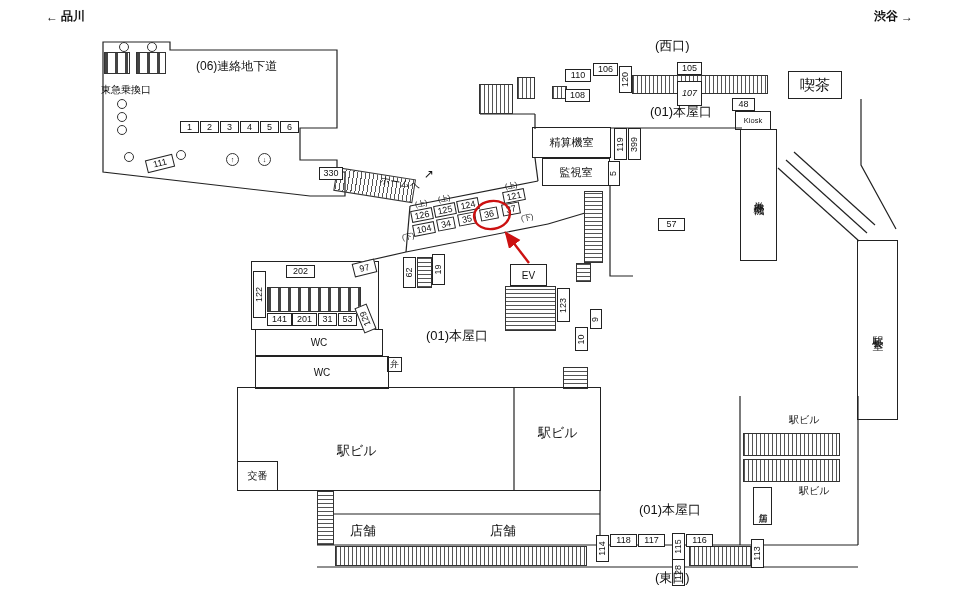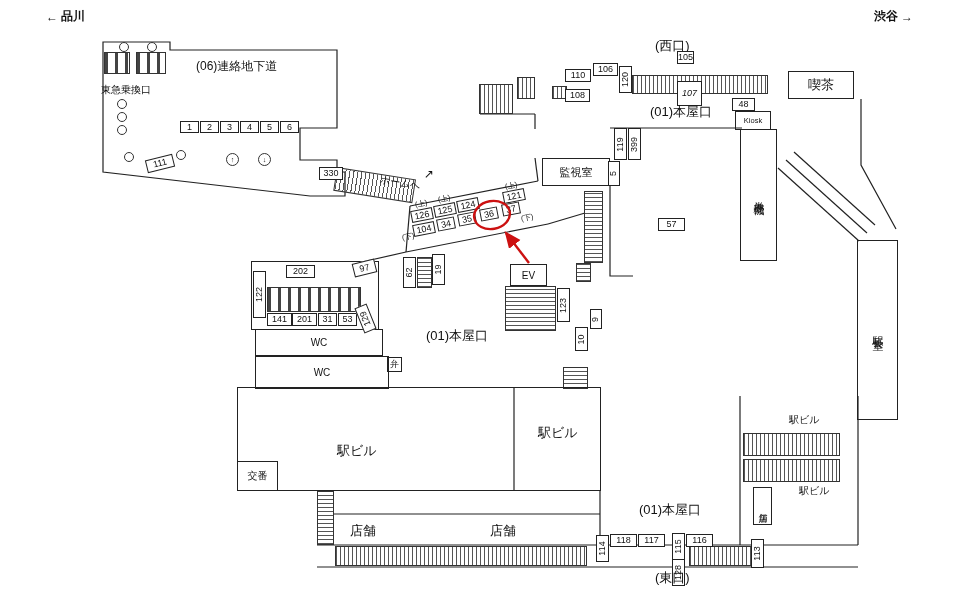--- a/index.html
+++ b/index.html
@@ -125,31 +125,34 @@
   <div class="hatchV" style="left:479px;top:84px;width:34px;height:30px;"></div>
   <div class="hatchV" style="left:517px;top:77px;width:18px;height:22px;"></div>
   <div class="hatchV" style="left:552px;top:86px;width:15px;height:13px;"></div>
   <div class="hatchV" style="left:632px;top:75px;width:136px;height:19px;"></div>
   <div class="nbox" style="left:565px;top:69px;width:26px;height:13px;">110</div>
   <div class="nbox" style="left:593px;top:63px;width:25px;height:13px;">106</div>
   <div class="vbox" style="left:619px;top:66px;width:13px;height:27px;">
       <span>120</span>
     </div>
   <div class="nbox" style="left:565px;top:89px;width:25px;height:13px;">108</div>
-  <div class="nbox" style="left:677px;top:51px;width:17px;height:13px;">105</div>
+  <div class="nbox" style="left:677px;top:62px;width:25px;height:13px;">105</div>
   <div class="nbox" style="left:677px;top:81px;width:25px;height:25px;font-style:italic;">107</div>
   <div class="lbl" style="left:650px;top:105px;">(01)本屋口</div>
   <div class="nbox" style="left:732px;top:98px;width:23px;height:13px;">48</div>
   <div class="room" style="left:735px;top:111px;width:36px;height:19px;font-size:7.5px;">
       <span>Kiosk</span>
     </div>
-  <div class="room" style="left:788px;top:71px;width:66px;height:28px;font-size:13px;">
+  <div class="room" style="left:788px;top:71px;width:54px;height:28px;font-size:15px;">
       <span>喫茶</span>
     </div>
 
+  <div class="room" style="left:532px;top:127px;width:79px;height:31px;font-size:11px;">
+      <span>精算機室</span>
+    </div>
   <div class="room" style="left:542px;top:158px;width:68px;height:28px;font-size:11px;">
       <span>監視室</span>
     </div>
   <div class="vbox" style="left:614px;top:128px;width:13px;height:32px;">
       <span>119</span>
     </div>
   <div class="vbox" style="left:628px;top:128px;width:13px;height:32px;">
       <span>399</span>
     </div>
   <div class="vbox" style="left:608px;top:161px;width:12px;height:25px;">

